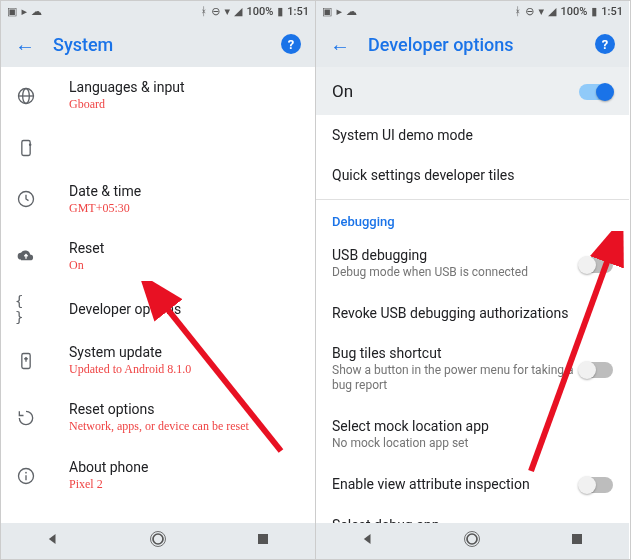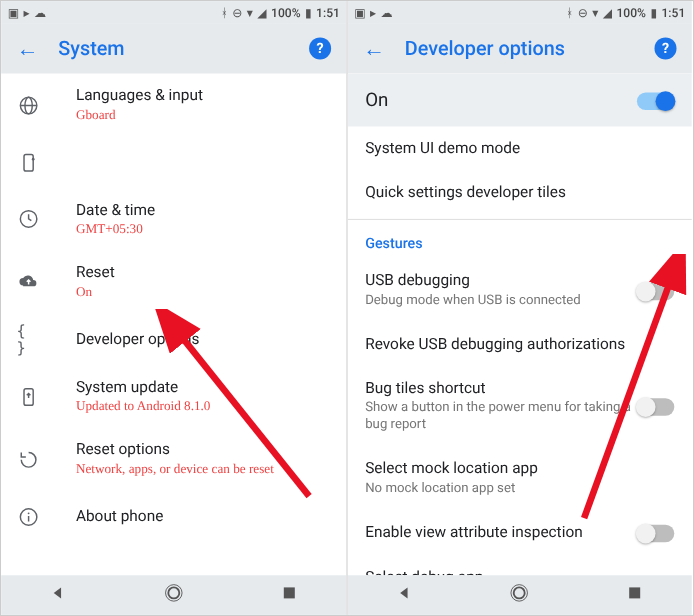--- a/index.html
+++ b/index.html
@@ -251,20 +251,21 @@
       <div class="row">
     <span class="icon-slot">
           <svg viewBox="0 0 24 24">
             <circle cx="12" cy="12" r="9" stroke="#5f6368" stroke-width="1.6" fill="none"></circle>
             <line x1="12" y1="11" x2="12" y2="17" stroke="#5f6368" stroke-width="1.6" fill="none"></line>
             <circle cx="12" cy="8" r="1" fill="#5f6368"></circle>
           </svg>
         </span>
     <div class="texts">
       <div class="title-txt">About phone</div>
+      <div class="sub-txt">Pixel 2</div>
     </div>
       </div>
     </div>
 
   <div class="nav-bar">
     <span class="nav-btn">
       <svg viewBox="0 0 24 24" fill="#555">
           <path d="M15 6l-8 6 8 6z"></path>
         </svg>
     </span>
@@ -317,21 +318,21 @@
             <div class="title2">System UI demo mode</div>
           </div>
         </div>
         <div class="row2">
           <div class="texts2">
             <div class="title2">Quick settings developer tiles</div>
           </div>
         </div>
       </div>
     <div class="divider"></div>
-    <div class="section-header">Gestures</div>
+    <div class="section-header">Debugging</div>
     <div id="right-debug">
         <div class="row2">
     <div class="texts2">
       <div class="title2">USB debugging</div>
       <div class="sub2">Debug mode when USB is connected</div>
     </div>
     <span class="switch "></span>
         </div>
         <div class="row2">
     <div class="texts2">

